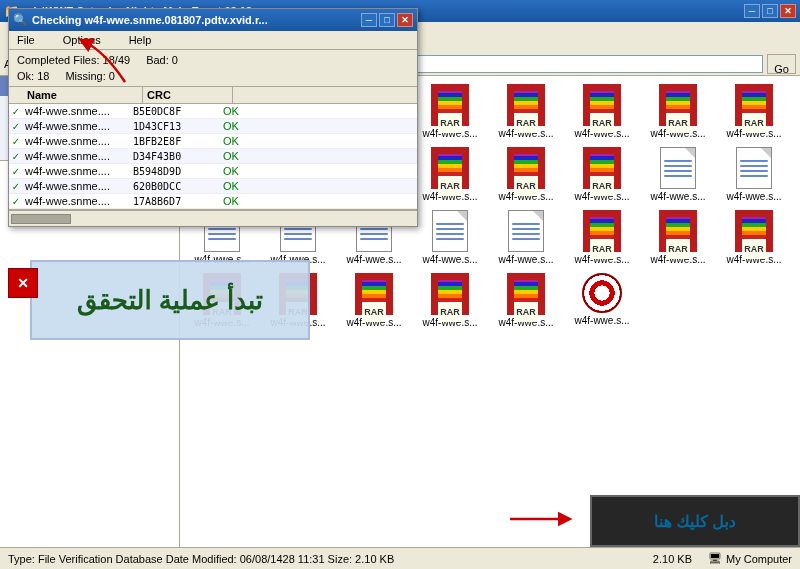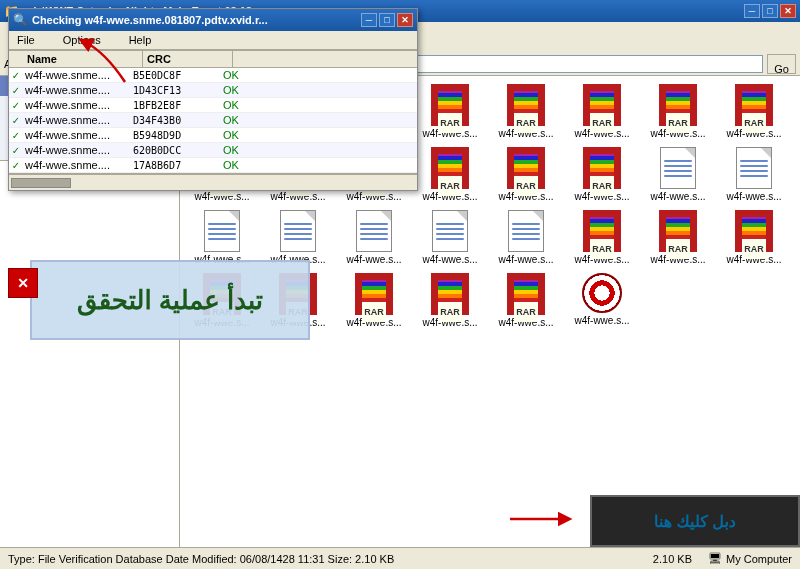--- a/index.html
+++ b/index.html
@@ -789,21 +789,29 @@
       <div class="titlebar-btn close">✕</div>
     </div>
   </div>
 
   <div class="checker-menubar">
     <span class="checker-menu-item">File</span>
     <span class="checker-menu-item">Options</span>
     <span class="checker-menu-item">Help</span>
   </div>
 
-
+  <div class="checker-stats">
+    <span>Completed Files: 18/49</span>
+    <span>Bad: 0</span>
+  </div>
+
+  <div class="checker-stats" style="padding-top:0;">
+    <span>Ok: 18</span>
+    <span>Missing: 0</span>
+  </div>
 
   <div class="checker-table-header">
     <div style="width:14px;"></div>
     <div class="col-name">Name</div>
     <div class="col-crc">CRC</div>
   </div>
 
   <div class="checker-rows">
     <div class="checker-row">
       <div class="check-icon" style="color:green;">✓</div>

